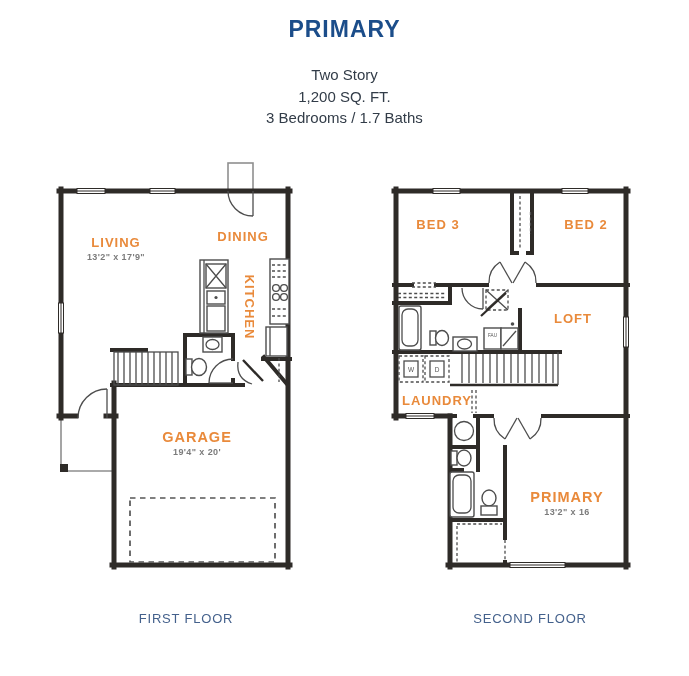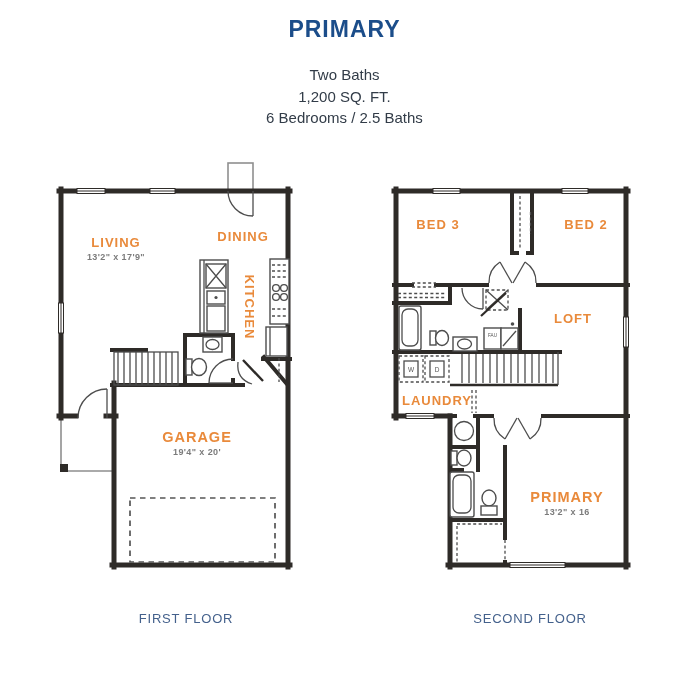--- a/index.html
+++ b/index.html
@@ -30,23 +30,23 @@
   .tiny-label{fill:#555555;font-size:6.5px;text-anchor:middle;}
   .fau-label{fill:#555555;font-size:4.6px;text-anchor:middle;}
 </style>
 </head>
 <body>
 
 <div id="canvas">
 
   <div class="title">PRIMARY</div>
   <div class="subtitle">
-    <div>Two Baths</div>
+    <div>Two Story</div>
     <div>1,200 SQ. FT.</div>
-    <div>6 Bedrooms / 2.5 Baths</div>
+    <div>3 Bedrooms / 1.7 Baths</div>
   </div>
 
   <svg id="svg-first" width="265" height="430" viewBox="40 155 265 430">
 
     <g>
       <rect class="porch" x="228" y="163" width="25" height="27"></rect>
     </g>
     <g>
       <path class="porch" d="M61,420 V471 M61,471 H113"></path>
       <rect x="60" y="464" width="8" height="8" fill="#2e2b28"></rect>

